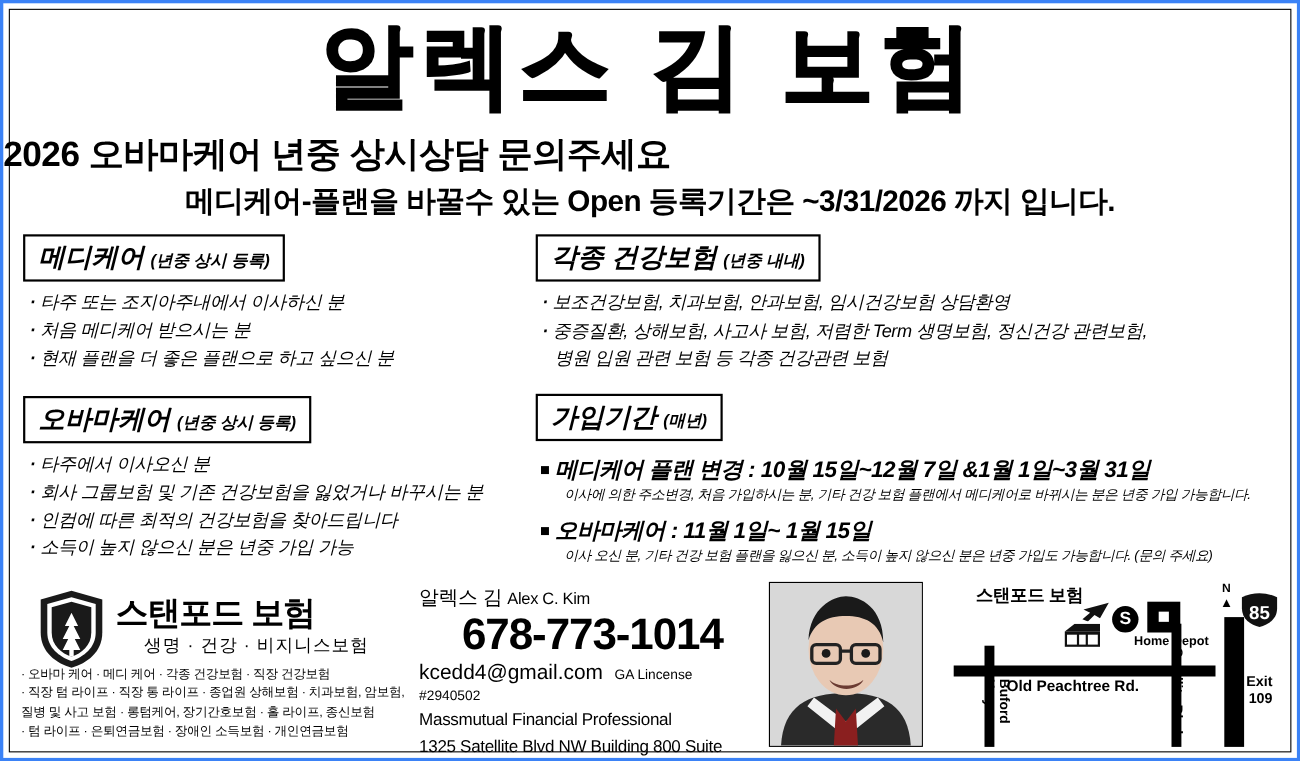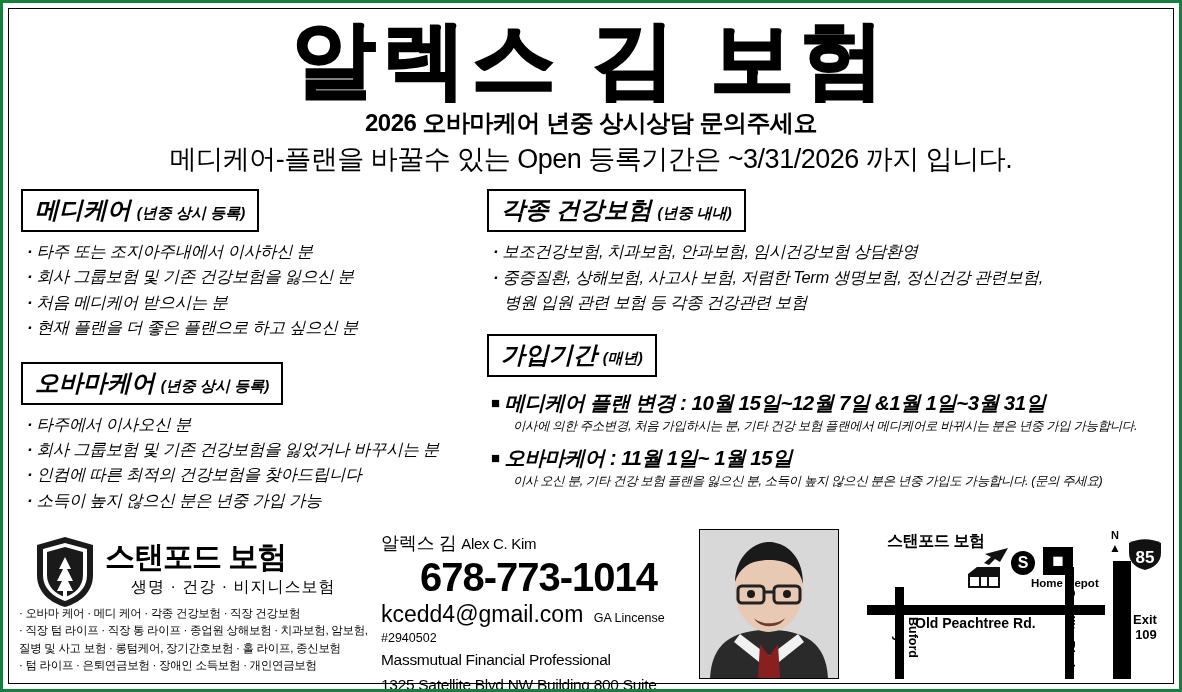--- a/index.html
+++ b/index.html
@@ -1,39 +1,39 @@
 <!DOCTYPE html>
 <html><head>
 <meta charset="utf-8">
 <style>
   html,body{margin:0;padding:0;background:#fff;}
   body{font-family:"Liberation Sans","DejaVu Sans",sans-serif;}
   .page{
     position:relative;width:1182px;height:692px;
     background:#fff;box-sizing:border-box;
-    border:3px solid #15803d;
+    border:3px solid #3b82f6;
     overflow:hidden;
   }
   .inner{position:absolute;left:5px;top:5px;right:5px;bottom:5px;border:1px solid #000;}
 
   
   .title{
     text-align:center;
     font-size:84px;
     font-weight:bold;
     letter-spacing:6px;
     line-height:1.0;
     margin-top:14px;
     -webkit-text-stroke:2px #000;
   }
   .subtitle1{
-    text-align:center;font-size:24px;font-weight:bold;margin-top:6px;letter-spacing:-0.5px;
+    text-align:left;font-size:32px;font-weight:bold;margin-top:18px;letter-spacing:-0.5px;
   }
   .subtitle2{
-    text-align:center;font-size:27px;font-weight:normal;margin-top:2px;letter-spacing:-0.5px;
+    text-align:center;font-size:27px;font-weight:bold;margin-top:2px;letter-spacing:-0.5px;
   }
 
   
   .cols{display:flex;margin-top:12px;padding:0 18px;box-sizing:border-box;font-style:italic;}
   .colL{width:452px;box-sizing:border-box;}
   .colR{flex:1;margin-left:14px;box-sizing:border-box;}
 
   .boxhead{
     border:2px solid #000;display:inline-block;padding:3px 12px 4px 12px;
     font-size:21px;font-weight:bold;
@@ -74,21 +74,21 @@
   .brandsub{
     position:absolute;left:122px;top:54px;font-size:16px;letter-spacing:1px;
   }
   .finelist{position:absolute;left:10px;top:82px;width:352px;}
   .finelist div{font-size:11.5px;line-height:1.52;letter-spacing:-0.3px;}
 
   .agent{position:absolute;left:372px;top:8px;width:300px;}
   .agent .nm{font-size:18px;letter-spacing:-0.3px;}
   .agent .nm .en{font-size:15px;}
   .agent .phone{font-size:40px;font-weight:bold;letter-spacing:-1px;margin-top:2px;line-height:1;margin-left:39px;}
-  .agent .email{font-size:23px;margin-top:4px;display:inline-block;}
+  .agent .email{font-size:19px;margin-top:4px;display:inline-block;}
   .agent .lic{font-size:12.5px;margin-left:6px;}
   .agent .lines{font-size:15.5px;line-height:1.45;margin-top:3px;letter-spacing:-0.3px;}
 
   .photo{
     position:absolute;left:690px;top:6px;width:138px;height:148px;
     border:1px solid #000;overflow:hidden;background:#cfcfcf;
   }
 
   .map{position:absolute;left:848px;top:4px;width:316px;height:152px;}
   .maptitle{position:absolute;left:30px;top:4px;font-size:16px;font-weight:bold;letter-spacing:-0.4px;}
@@ -122,21 +122,20 @@
     <div class="colL">
 
       <div class="headrow">
         <div class="boxhead">
           <span class="big">메디케어</span>
           <span class="small">(년중 상시 등록)</span>
         </div>
       </div>
       <ul class="bullets">
         <li>타주 또는 조지아주내에서 이사하신 분</li>
-        <li>회사 그룹보험 및 기존 건강보험을 잃으신 분</li>
         <li>처음 메디케어 받으시는 분</li>
         <li>현재 플랜을 더 좋은 플랜으로 하고 싶으신 분</li>
       </ul>
 
       <div class="headrow" style="margin-top:22px;">
         <div class="boxhead">
           <span class="big">오바마케어</span>
           <span class="small">(년중 상시 등록)</span>
         </div>
       </div>

